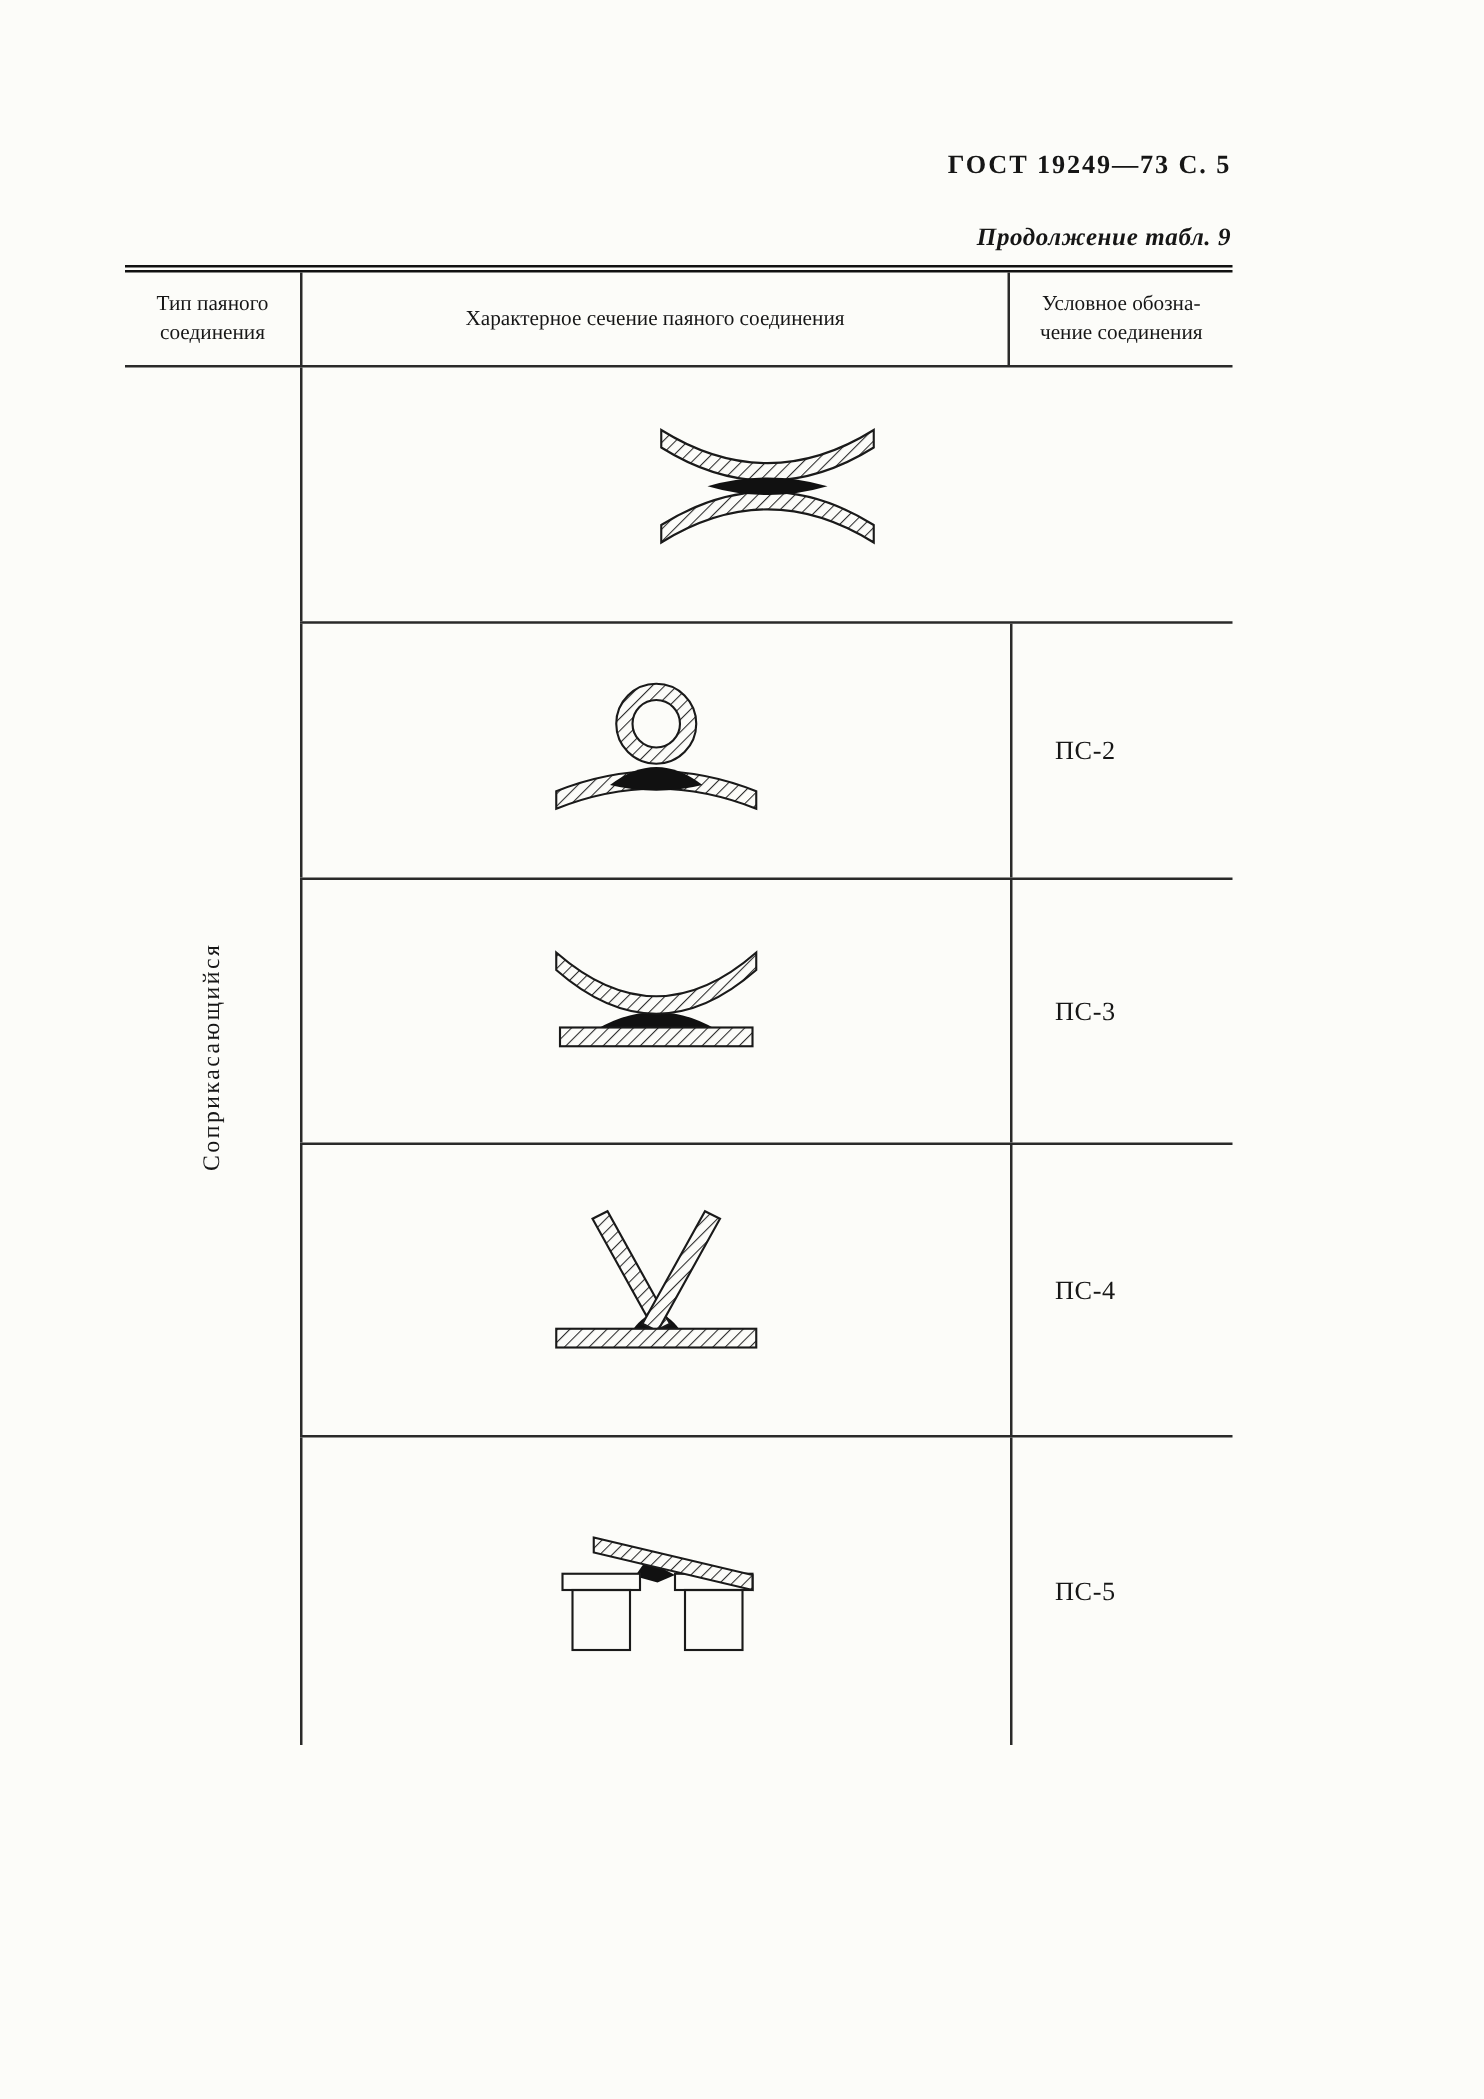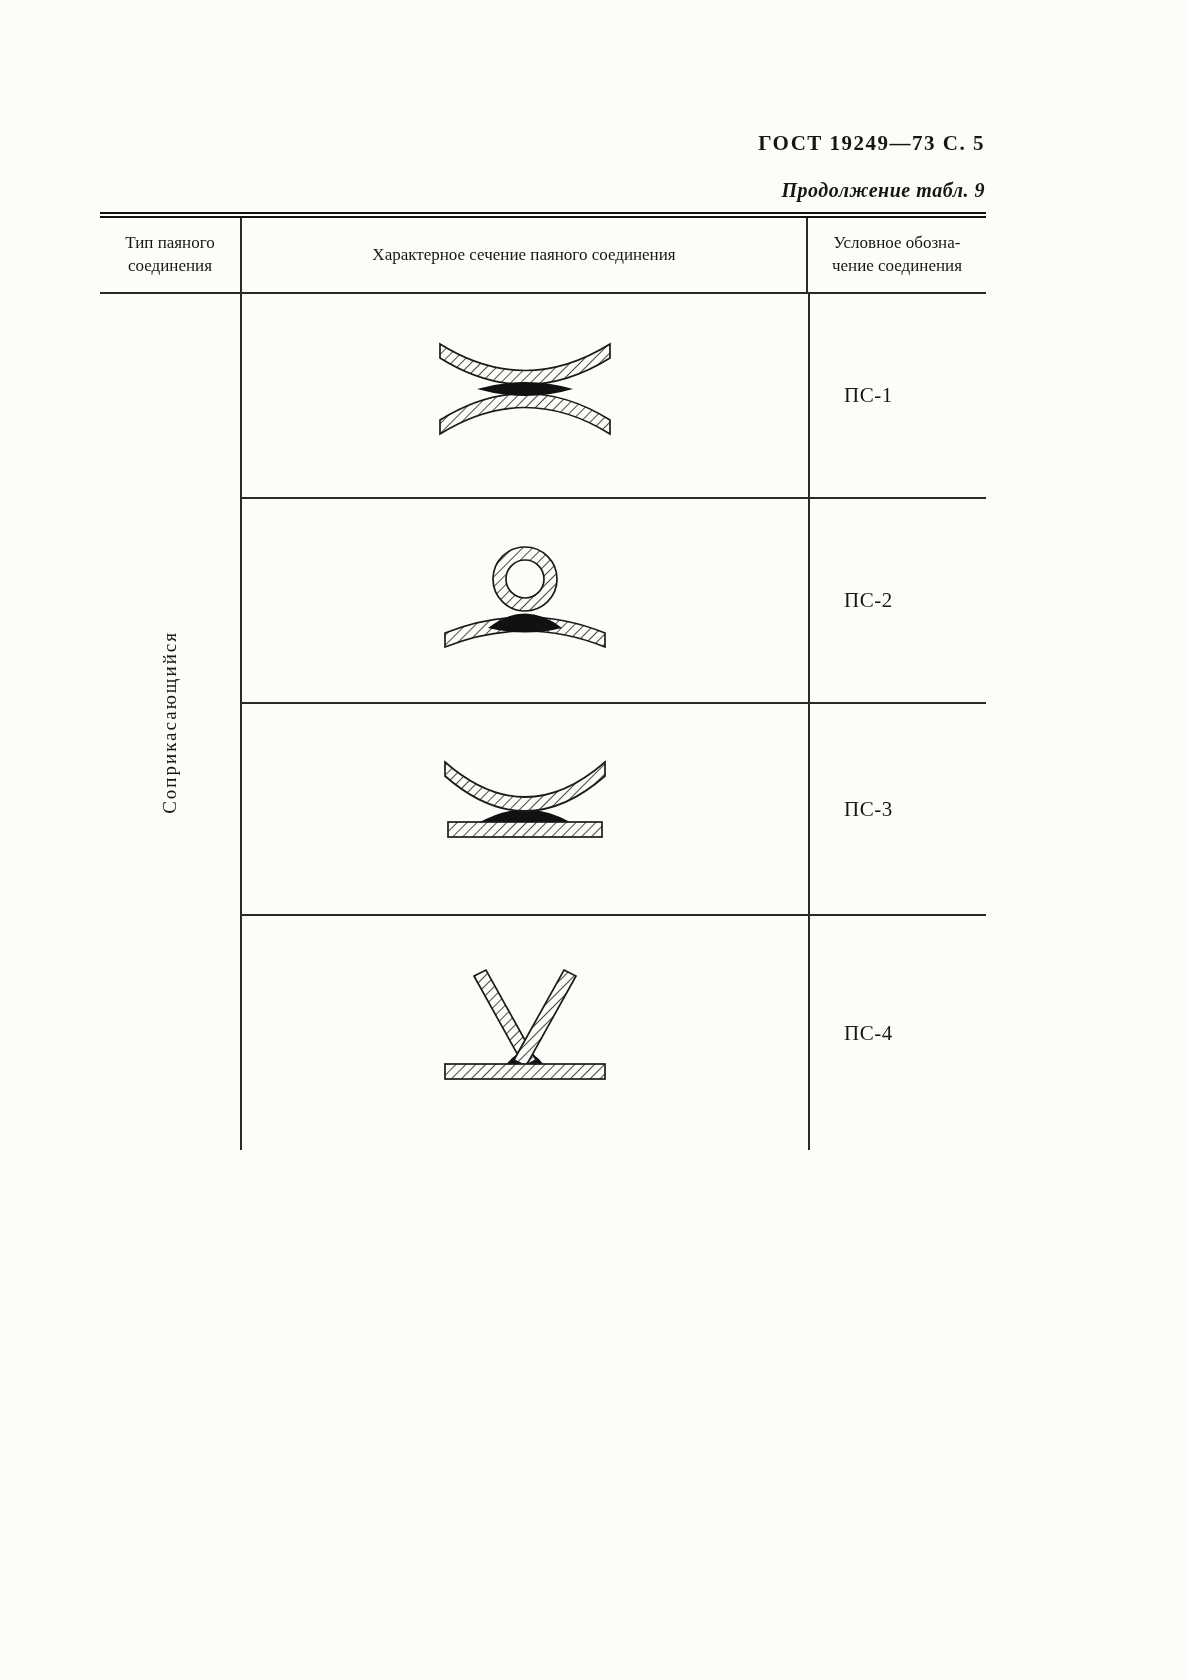--- a/index.html
+++ b/index.html
@@ -3,21 +3,21 @@
 <meta charset="utf-8">
 <style>
   * { margin:0; padding:0; box-sizing:border-box; }
   html,body { background:#d9d9d6; }
   body { font-family:"Liberation Serif","DejaVu Serif",serif; color:#161616; }
   .page {
     position:relative; width:1187px; height:1679px;
     background:#fcfcf9; margin:0 auto; overflow:hidden;
   }
   .gost-header {
-    position:absolute; top:131px; right:202px;
+    position:absolute; top:119px; right:202px;
     font-size:21px; font-weight:bold; letter-spacing:1.5px;
   }
   .caption {
     position:absolute; top:179px; right:202px;
     font-size:20px; font-weight:bold; font-style:italic; letter-spacing:0.5px;
   }
   .gtable {
     position:absolute; left:100px; top:212px; width:886px;
     border-top:6px double #111;
   }
@@ -90,21 +90,20 @@
                 <pattern id="h1" patternUnits="userSpaceOnUse" width="7" height="7" patternTransform="rotate(45)">
                   <rect width="7" height="7" fill="#fcfcf9"></rect>
                   <line x1="0" y1="0" x2="0" y2="7" stroke="#2a2a2a" stroke-width="1.7"></line>
                 </pattern>
               </defs>
               <path d="M5,5 Q90,58 175,5 L175,19 Q90,72 5,19 Z" fill="url(#h1)" stroke="#1a1a1a" stroke-width="1.7"></path>
               <path d="M5,81 Q90,28 175,81 L175,95 Q90,42 5,95 Z" fill="url(#h1)" stroke="#1a1a1a" stroke-width="1.7"></path>
               <path d="M42,50 Q90,36 138,50 Q90,64 42,50 Z" fill="#111"></path>
             </svg>
           </div>
-          <div class="cell-code">ПС-1</div>
         </div>
 
         <div class="row row-2">
           <div class="cell-draw">
             <svg width="190" height="125" viewBox="0 0 190 125">
               <defs>
                 <pattern id="h2" patternUnits="userSpaceOnUse" width="7" height="7" patternTransform="rotate(45)">
                   <rect width="7" height="7" fill="#fcfcf9"></rect>
                   <line x1="0" y1="0" x2="0" y2="7" stroke="#2a2a2a" stroke-width="1.7"></line>
                 </pattern>
@@ -146,19 +145,38 @@
               </defs>
               <path d="M76,104 Q95,78 114,104 Z" fill="#111"></path>
               <polygon points="44,15 56,9 106,99 94,105" fill="url(#h4)" stroke="#1a1a1a" stroke-width="1.7"></polygon>
               <polygon points="134,9 146,15 96,105 84,99" fill="url(#h4)" stroke="#1a1a1a" stroke-width="1.7"></polygon>
               <rect x="15" y="103" width="160" height="15" fill="url(#h4)" stroke="#1a1a1a" stroke-width="1.7"></rect>
             </svg>
           </div>
           <div class="cell-code">ПС-4</div>
         </div>
 
+        <div class="row row-5">
+          <div class="cell-draw">
+            <svg width="210" height="125" viewBox="0 0 210 125">
+              <defs>
+                <pattern id="h5" patternUnits="userSpaceOnUse" width="7" height="7" patternTransform="rotate(45)">
+                  <rect width="7" height="7" fill="#fcfcf9"></rect>
+                  <line x1="0" y1="0" x2="0" y2="7" stroke="#2a2a2a" stroke-width="1.7"></line>
+                </pattern>
+              </defs>
+              <path d="M88,57 L97,44 L120,56 L106,62 Z" fill="#111"></path>
+              <rect x="30" y="55" width="62" height="13" fill="#fcfcf9" stroke="#1a1a1a" stroke-width="1.7"></rect>
+              <rect x="38" y="68" width="46" height="48" fill="none" stroke="#1a1a1a" stroke-width="1.7"></rect>
+              <rect x="120" y="55" width="62" height="13" fill="#fcfcf9" stroke="#1a1a1a" stroke-width="1.7"></rect>
+              <rect x="128" y="68" width="46" height="48" fill="none" stroke="#1a1a1a" stroke-width="1.7"></rect>
+              <path d="M55,26 L182,56 L182,68 L55,38 Z" fill="url(#h5)" stroke="#1a1a1a" stroke-width="1.7"></path>
+            </svg>
+          </div>
+          <div class="cell-code">ПС-5</div>
+        </div>
 
       </div>
     </div>
   </div>
 
 
 </div>
 
 </body></html>

